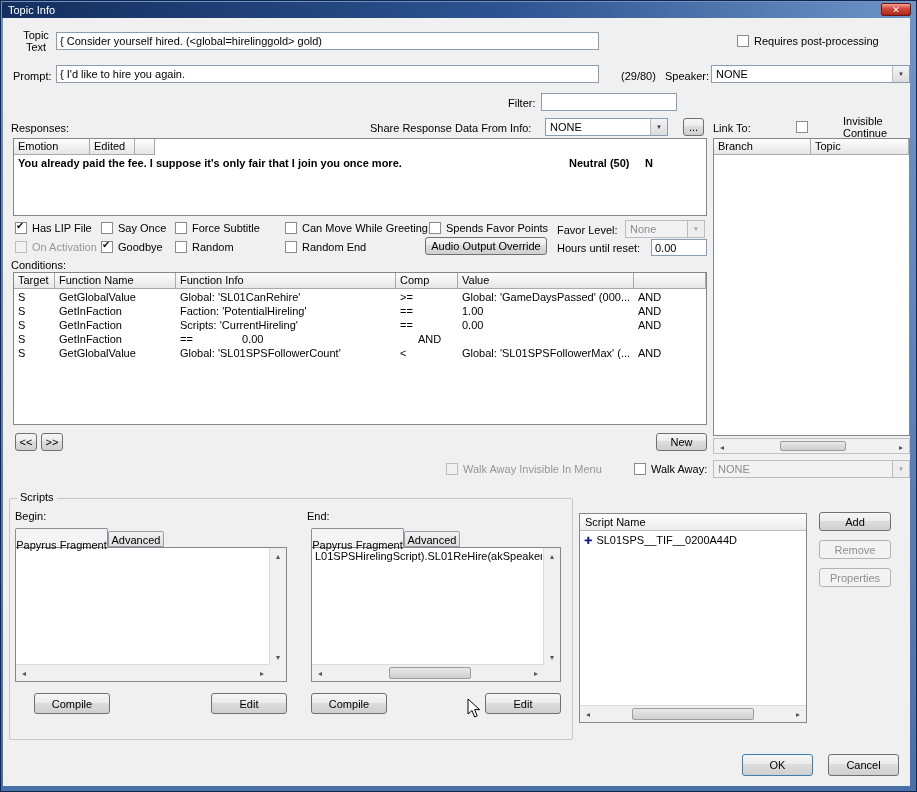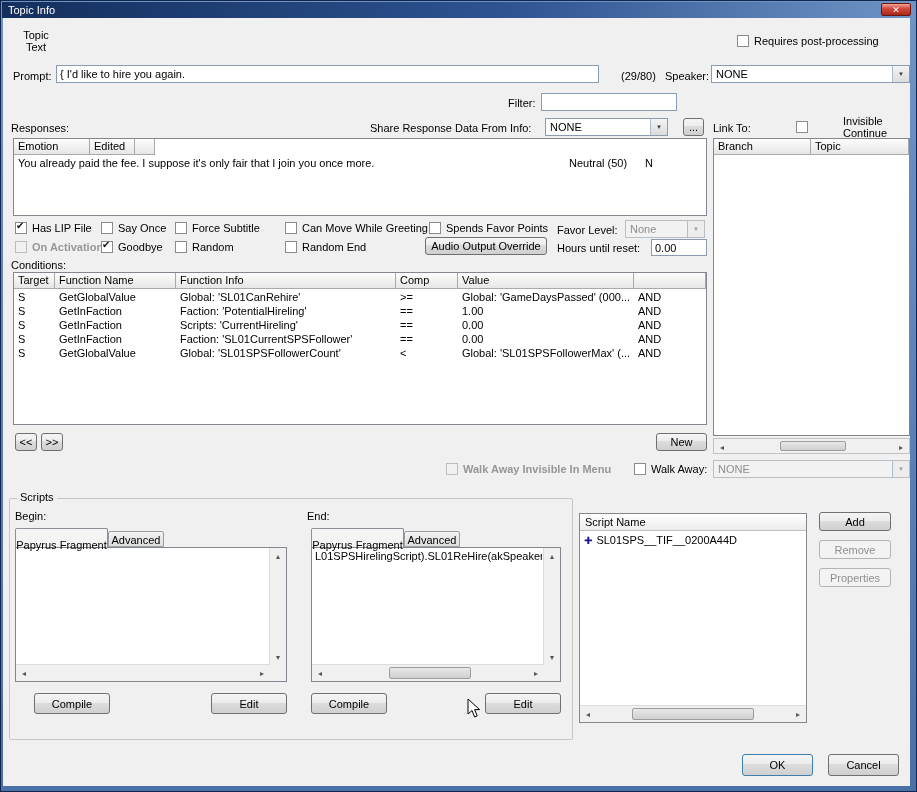--- a/index.html
+++ b/index.html
@@ -37,21 +37,21 @@
   }
   .dd-btn i { font-style:normal; font-size:6px; color:#3c3c3c; }
   .dd.disabled { background:#f2f2f2; border-color:#b9bec5; }
   .dd.disabled .dd-text { color:#8d8d8d; }
   .dd.disabled .dd-btn { background:#ededed; }
   .dd.disabled .dd-btn i { color:#9d9d9d; }
   .cbp { position:absolute; display:flex; align-items:center; gap:5px; height:14px; }
   .cb { width:12px; height:12px; background:#fff; border:1px solid #8b8b8b; box-sizing:border-box; position:relative; flex:none; }
   .cb .mk { position:absolute; left:0px; top:-3px; font-size:10px; color:#111; font-weight:bold; }
   .cbp.disabled .cb { background:#f1f1f1; border-color:#bdbdbd; }
-  .cbp.disabled .cbl { color:#969696;font-weight:bold; }
+  .cbp.disabled .cbl { color:#969696; }
   .btn {
     position:absolute; box-sizing:border-box; border:1px solid #707070; border-radius:3px;
     background:linear-gradient(#f5f5f5,#ececec 45%,#dddddd 46%,#cfcfcf);
     font-size:11px; display:flex; align-items:center; justify-content:center;
   }
   .btn.default { border-color:#3c7fb1; }
   .btn.disabled { color:#8f8f8f; border-color:#b0b4b9; background:#f3f3f3; }
   .tbl { position:absolute; background:#fff; border:1px solid #828790; box-sizing:border-box; overflow:hidden; }
   .thead { display:flex; height:16px; }
   .th {
@@ -87,20 +87,21 @@
 <div class="window">
   <div class="titlebar">
     <span>Topic Info</span>
   </div>
   <div class="closebtn"><span>✕</span></div>
   <div class="client"></div>
 
   <div class="lbl" style="left:17px; top:28px; width:36px; text-align:center; line-height:12px;">
     <span>Topic</span><br><span>Text</span>
   </div>
+  <input class="inp" style="left: 55px; top: 31px; width: 543px;" value="{ Consider yourself hired. (&lt;global=hirelinggold&gt; gold)">
   <label class="cbp" style="left:712px; top:33px;margin-left:24px;">
     <span class="cb"></span>
     <span class="cbl">Requires post-processing</span>
   </label>
 
   <span class="lbl" style="left:12px; top:69px;">Prompt:</span>
   <input class="inp" style="left: 55px; top: 64px; width: 543px;" value="{ I'd like to hire you again.">
   <span class="lbl" style="left:620px; top:69px;">(29/80)</span>
   <span class="lbl" style="left:664px; top:69px;">Speaker:</span>
   <div class="dd" style="left:710px; top:64px; width:199px;">
@@ -129,21 +130,21 @@
     <span class="cb"></span>
     <span class="cbl">Invisible Continue</span>
   </label>
 
   <div class="tbl" style="left:12px; top:137px; width:694px; height:78px;">
     <div class="thead">
       <div class="th" style="width:76px;">Emotion</div>
       <div class="th" style="width:45px;">Edited</div>
       <div class="th" style="width:20px;"></div>
     </div>
-    <div class="tr" style="height:15px; padding-top:2px;">
+    <div class="tr" style="height:15px; padding-top:2px;font-weight:bold;">
       <div class="td" style="width:551px;">You already paid the fee. I suppose it's only fair that I join you once more.</div>
       <div class="td" style="width:76px;">Neutral (50)</div>
       <div class="td" style="width:45px;">N</div>
     </div>
   </div>
 
   <div class="tbl" style="left:712px; top:137px; width:197px; height:298px;">
     <div class="thead">
       <div class="th" style="width:97px;">Branch</div>
       <div class="th" style="width:98px;">Topic</div>
@@ -234,21 +235,20 @@
       <div class="td" style="width:41px;">S</div>
       <div class="td" style="width:121px;">GetInFaction</div>
       <div class="td" style="width:220px;">Scripts: 'CurrentHireling'</div>
       <div class="td" style="width:62px;">==</div>
       <div class="td" style="width:176px;">0.00</div>
       <div class="td" style="width:72px;">AND</div>
     </div>
     <div class="tr">
       <div class="td" style="width:41px;">S</div>
       <div class="td" style="width:121px;">GetInFaction</div>
-      <div class="td" style="width:220px;">Faction: 'SL01CurrentSPSFollower'</div>
       <div class="td" style="width:62px;">==</div>
       <div class="td" style="width:176px;">0.00</div>
       <div class="td" style="width:72px;">AND</div>
     </div>
     <div class="tr">
       <div class="td" style="width:41px;">S</div>
       <div class="td" style="width:121px;">GetGlobalValue</div>
       <div class="td" style="width:220px;">Global: 'SL01SPSFollowerCount'</div>
       <div class="td" style="width:62px;">&lt;</div>
       <div class="td" style="width:176px;">Global: 'SL01SPSFollowerMax' (...</div>

